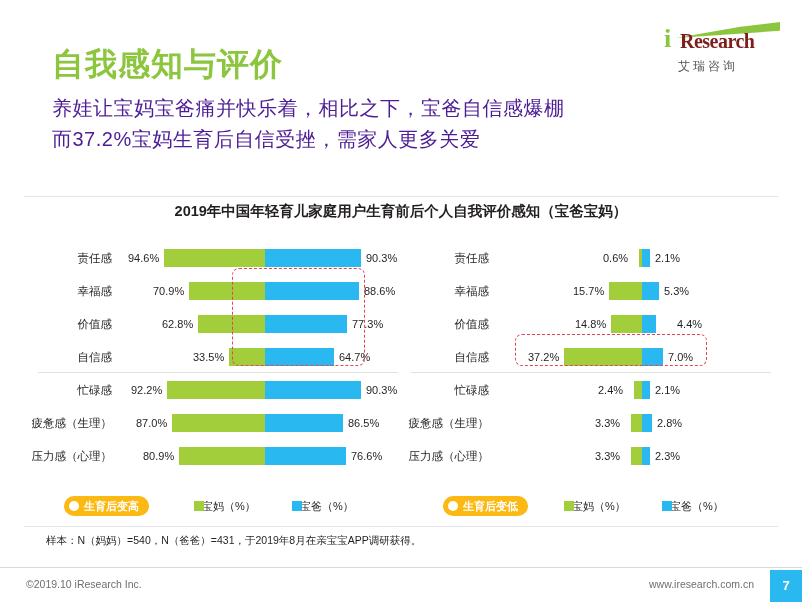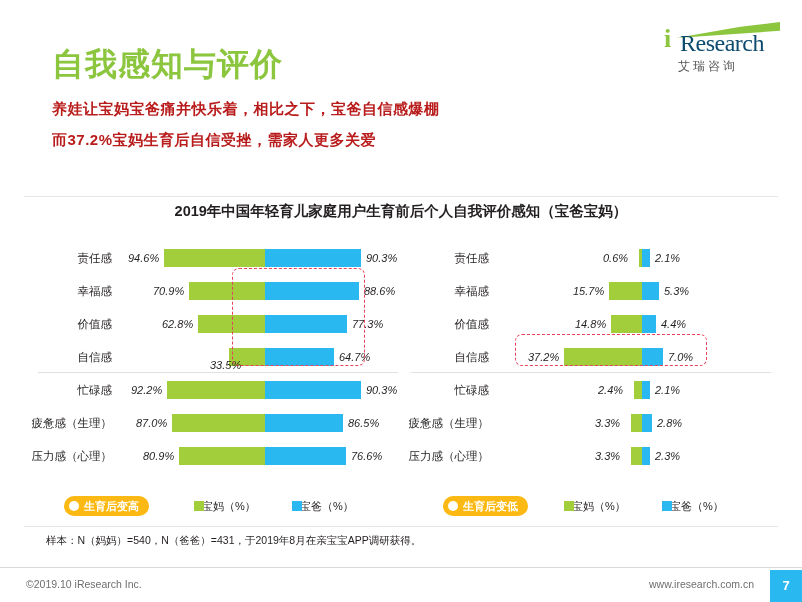--- a/index.html
+++ b/index.html
@@ -10,36 +10,36 @@
     position:relative;
     overflow:hidden;
   }
   
   .title-main{
     position:absolute;left:52px;top:43px;
     font-size:32px;color:#8cc63e;font-weight:bold;letter-spacing:1px;
   }
   .subtitle{
     position:absolute;left:52px;top:93px;
-    font-size:15px;color:#b91c1c;font-weight:bold;line-height:31px;
+    font-size:20px;color:#4c1d95;font-weight:normal;line-height:31px;
     letter-spacing:0.5px;
   }
   .subtitle div{white-space:nowrap;}
 
   
   .logo-wrap{position:absolute;right:24px;top:28px;width:120px;text-align:center;}
   .logo-badge{
     position:relative;height:30px;
   }
   .logo-i{
     position:absolute;left:6px;top:-4px;font-size:26px;color:#8cc63e;font-weight:bold;
     font-family:"Liberation Serif",serif;
   }
   .logo-research{
-    position:absolute;left:22px;top:2px;font-size:24px;color:#0c4a6e;font-weight:normal;
+    position:absolute;left:22px;top:2px;font-size:20px;color:#7f1d1d;font-weight:bold;
     font-family:"Liberation Serif",serif;letter-spacing:-0.5px;
   }
   .logo-swoosh{
     position:absolute;left:18px;top:-6px;width:104px;height:16px;
     background:#8cc63e;
     clip-path:polygon(100% 0, 100% 55%, 0 100%, 62% 30%);
   }
   .logo-cn{
     position:absolute;left:20px;top:30px;font-size:12px;color:#555;letter-spacing:3px;
   }
@@ -64,21 +64,21 @@
   .half.right{left:377px;}
 
   .row{
     position:relative;height:33px;
   }
   .rowlabel{
     position:absolute;left:0;top:0;width:96px;height:33px;line-height:33px;
     text-align:right;font-size:11.5px;color:#231f20;padding-right:8px;box-sizing:border-box;
   }
   .bars{
-    position:absolute;left:104px;top:0;right:4px;height:33px;font-style:italic;
+    position:absolute;left:104px;top:0;right:4px;height:33px;
   }
   .bar{
     position:absolute;height:18px;top:7px;
   }
   .bar.green{background:#a3ce3c;}
   .bar.blue{background:#29b8ef;}
   .val{
     position:absolute;top:7px;height:18px;line-height:18px;font-size:11px;color:#231f20;
   }
 
@@ -182,21 +182,21 @@
           <div class="bar blue" style="left:137px;width:82px;"></div>
           <div class="val" style="left:34px;">62.8%</div>
           <div class="val" style="left:224px;">77.3%</div>
         </div>
       </div>
       <div class="row">
         <div class="rowlabel">自信感</div>
         <div class="bars">
           <div class="bar green" style="left:101px;width:36px;"></div>
           <div class="bar blue" style="left:137px;width:69px;"></div>
-          <div class="val" style="left:82px;margin-top:8px;">33.5%</div>
+          <div class="val" style="left:65px;">33.5%</div>
           <div class="val" style="left:211px;">64.7%</div>
         </div>
       </div>
       <div class="row">
         <div class="rowlabel">忙碌感</div>
         <div class="bars">
           <div class="bar green" style="left:39px;width:98px;"></div>
           <div class="bar blue" style="left:137px;width:96px;"></div>
           <div class="val" style="left:3px;">92.2%</div>
           <div class="val" style="left:238px;">90.3%</div>
@@ -242,21 +242,21 @@
           <div class="val" style="left:68px;">15.7%</div>
           <div class="val" style="left:159px;">5.3%</div>
         </div>
       </div>
       <div class="row">
         <div class="rowlabel">价值感</div>
         <div class="bars">
           <div class="bar green" style="left:106px;width:31px;"></div>
           <div class="bar blue" style="left:137px;width:14px;"></div>
           <div class="val" style="left:70px;">14.8%</div>
-          <div class="val" style="left:156px;">4.4%</div>
+          <div class="val" style="left:172px;">4.4%</div>
         </div>
       </div>
       <div class="row">
         <div class="rowlabel">自信感</div>
         <div class="bars">
           <div class="bar green" style="left:59px;width:78px;"></div>
           <div class="bar blue" style="left:137px;width:21px;"></div>
           <div class="val" style="left:23px;">37.2%</div>
           <div class="val" style="left:163px;">7.0%</div>
         </div>

